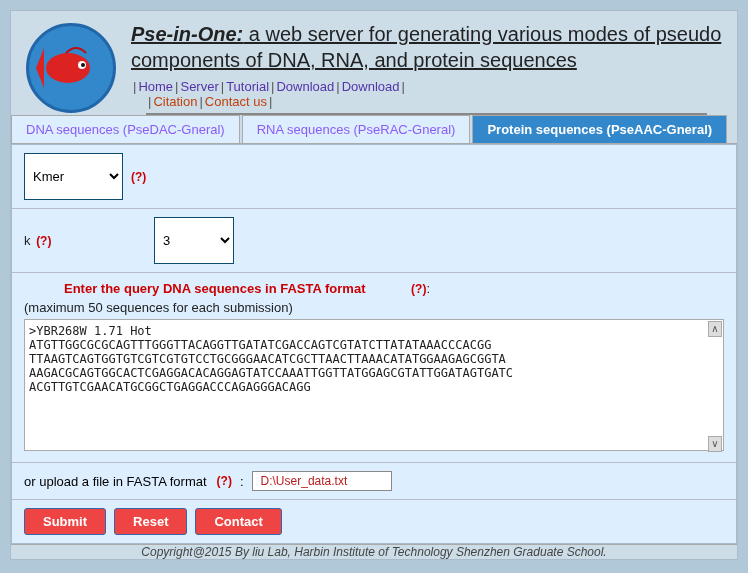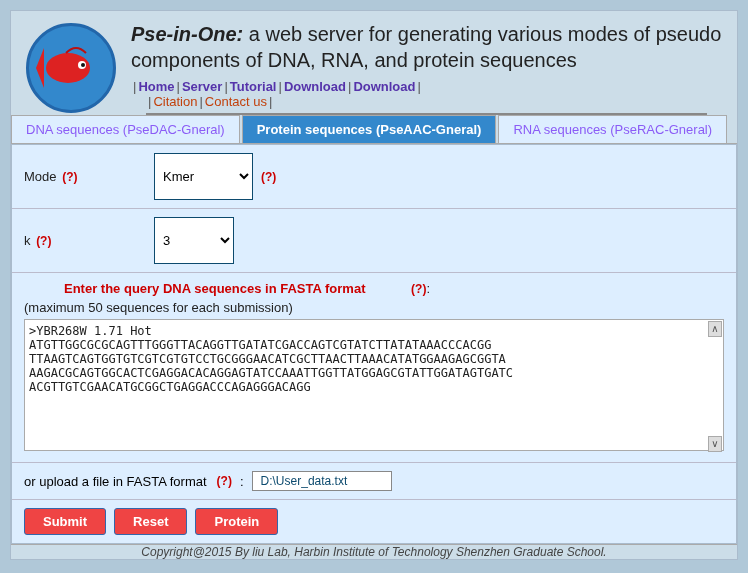--- a/index.html
+++ b/index.html
@@ -37,38 +37,39 @@
       border: 3px solid #2266aa;
     }
     .header-text {
       flex: 1;
     }
     .header-title {
       font-size: 20px;
       color: #222;
       line-height: 1.3;
       margin-bottom: 4px;
+      text-decoration: underline;
     }
     .header-title strong {
       font-weight: bold;
       font-style: italic;
     }
     .nav-links {
       font-size: 13px;
       color: #555;
       margin-top: 6px;
       display: flex;
       flex-wrap: wrap;
       align-items: center;
       gap: 0;
     }
     .nav-links a {
       color: #5533aa;
       text-decoration: none;
-      font-weight: bold;
+      font-weight: normal;
     }
     .nav-sep { color: #555; margin: 0 2px; }
     .nav-row2 {
       display: flex;
       align-items: center;
       gap: 0;
       margin-top: 2px;
     }
     .nav-row2 a { color: #c2410c; text-decoration: none; }
     .nav-row2 .nav-sep { color: #555; }
@@ -168,21 +169,21 @@
       padding: 8px 12px;
       gap: 8px;
       border-bottom: 1px solid #bbc;
     }
     .upload-label { font-size: 13px; }
     .file-input-display {
       background: white;
       border: 1px solid #888;
       padding: 2px 8px;
       font-size: 12px;
-      color: #0c4a6e;
+      color: #b91c1c;
       min-width: 140px;
     }
     .buttons-row {
       display: flex;
       gap: 8px;
       padding: 8px 12px;
     }
     button {
       padding: 5px 18px;
       font-size: 13px;
@@ -267,31 +268,27 @@
         <a href="#">Citation</a>
         <span class="nav-sep"> |</span>
         <a href="#">Contact us</a>
         <span class="nav-sep"> |</span>
       </div>
     </div>
   </div>
 
   <div class="tabs">
     <div class="tab">DNA sequences (PseDAC-Gneral)</div>
+    <div class="tab">RNA sequences (PseRAC-Gneral)</div>
     <div class="tab active">Protein sequences (PseAAC-Gneral)</div>
-    <div class="tab">RNA sequences (PseRAC-Gneral)</div>
   </div>
 
   <div class="content">
 
     <div class="form-row">
-      <div class="form-label">
-        <span>Mode</span>
-        <span class="question-mark">(?)</span>
-      </div>
       <div class="form-control-wrap">
         <select>
           <option>Kmer</option>
           <option>PseKNC</option>
           <option>PCPseDNC</option>
           <option>SCPseTNC</option>
         </select>
         <span class="question-mark">(?)</span>
       </div>
     </div>
@@ -333,21 +330,21 @@
 
     <div class="upload-row">
       <span class="upload-label">or upload a file in FASTA format</span>
       <span class="question-mark">(?)</span>:
       <div class="file-input-display">D:\User_data.txt</div>
     </div>
 
     <div class="buttons-row">
       <button>Submit</button>
       <button>Reset</button>
-      <button>Protein</button>
+      <button>Contact</button>
     </div>
 
   </div>
 
   <div class="footer">
     <span>Copyright@2015 By liu Lab, Harbin Institute of Technology Shenzhen Graduate School.</span>
   </div>
 </div>
 
 </body></html>

